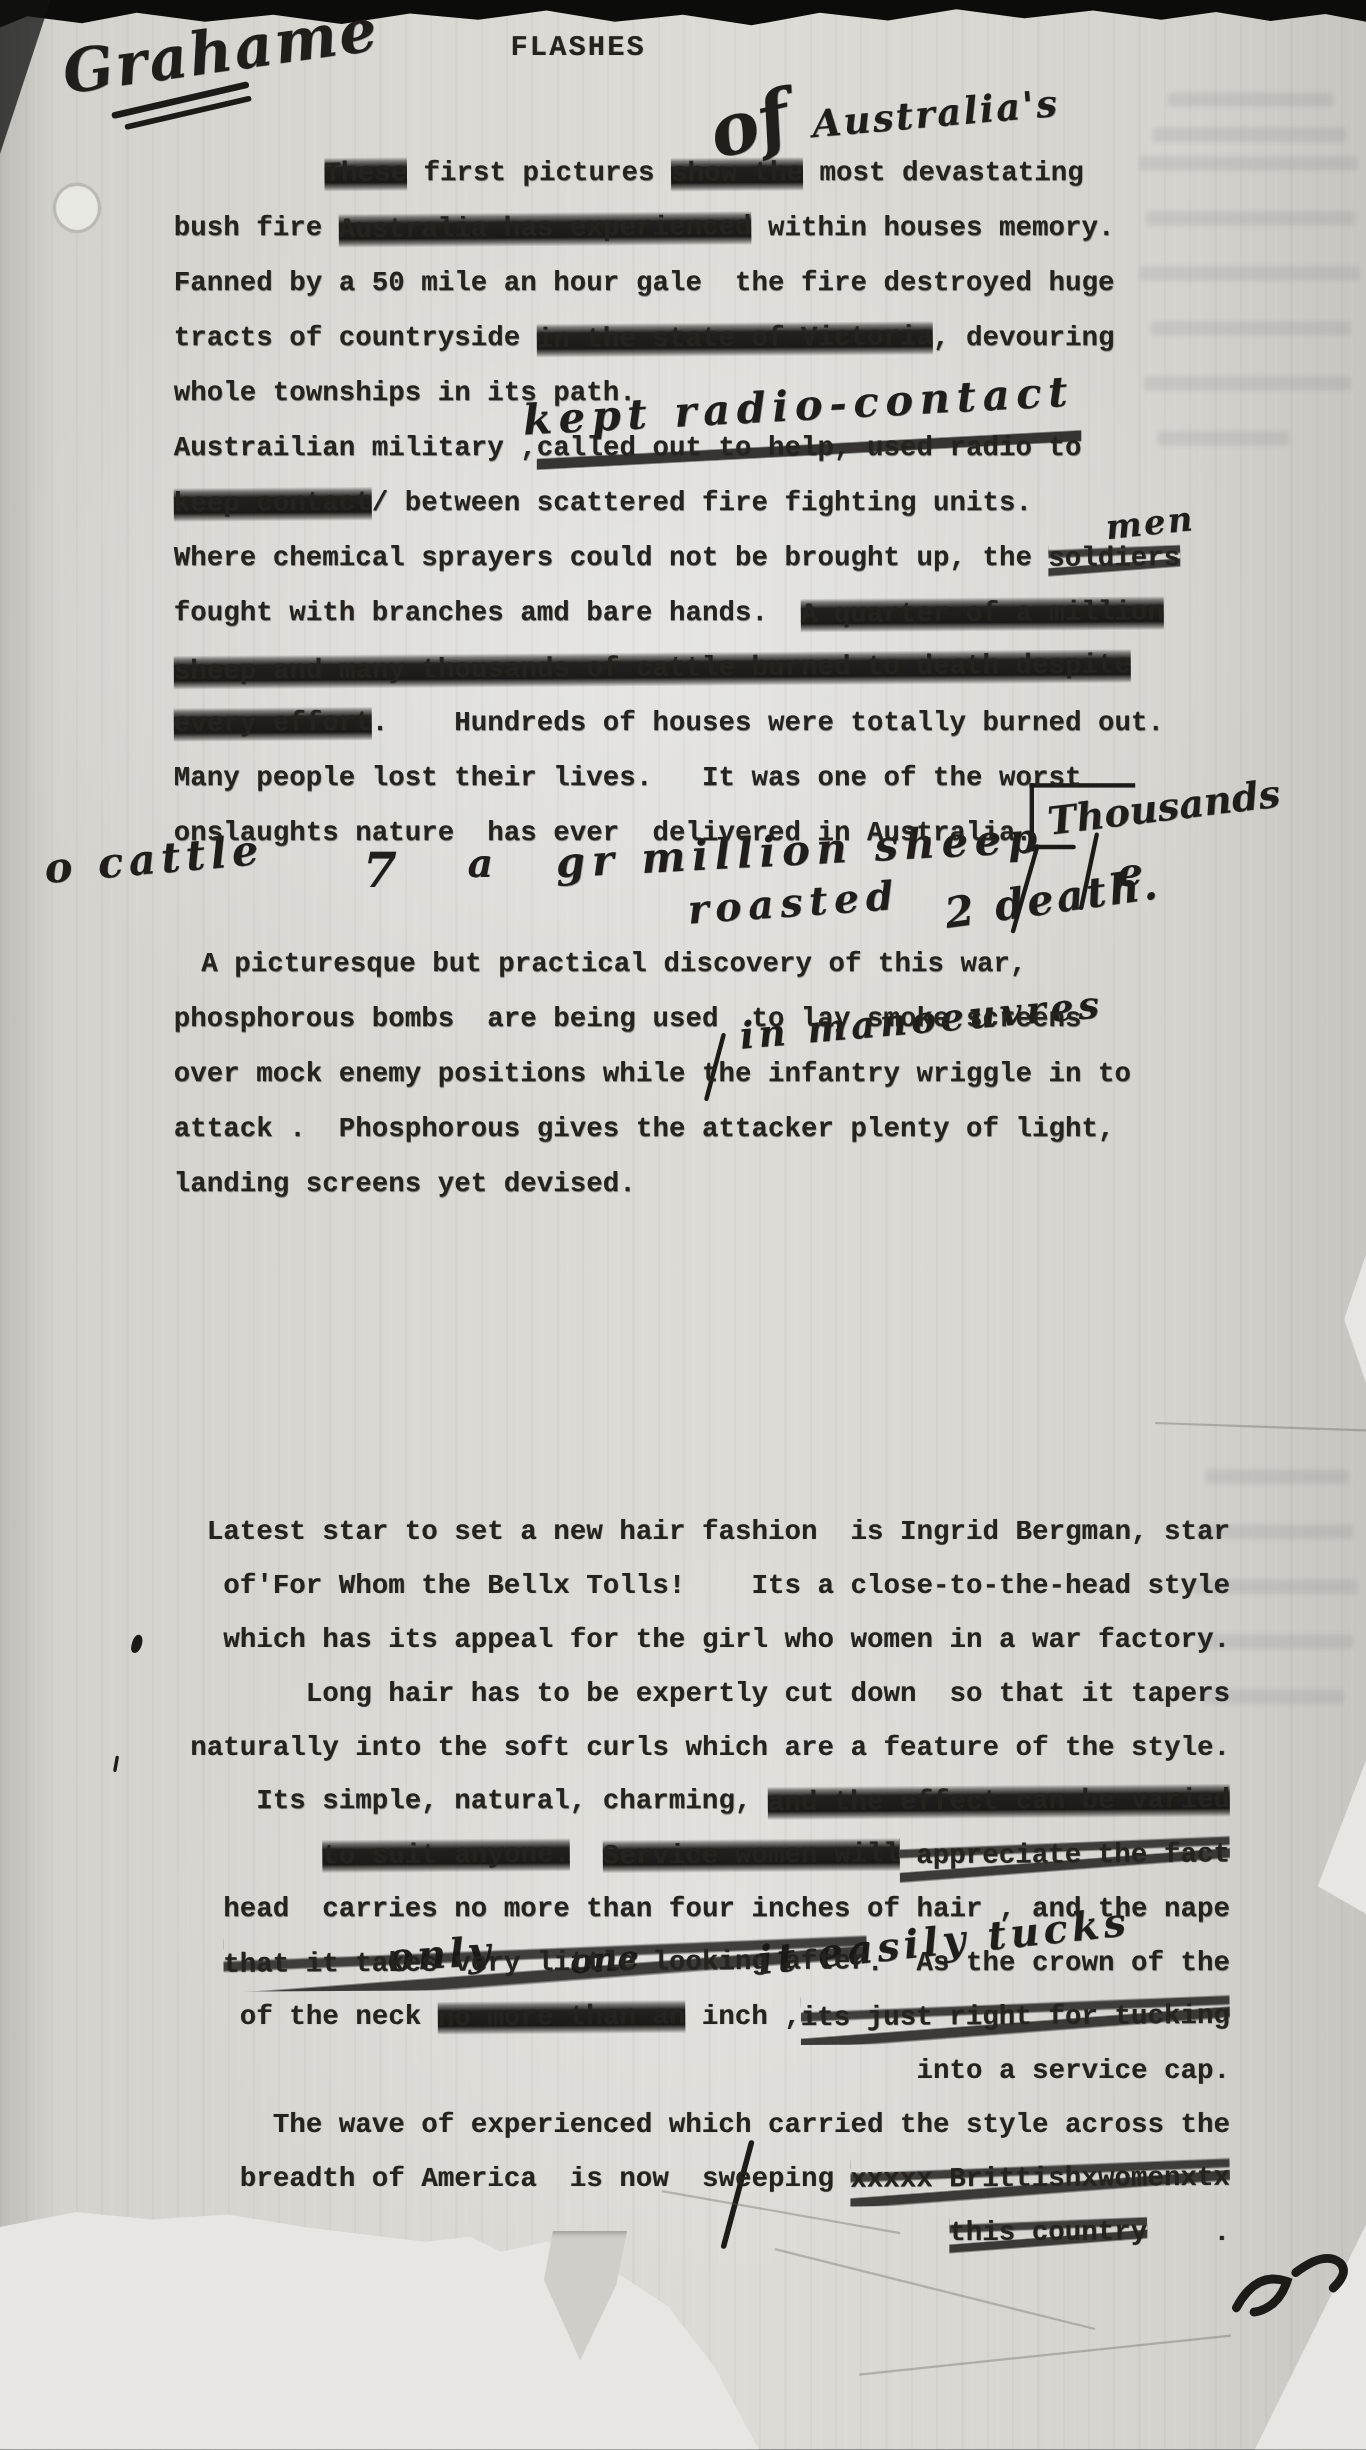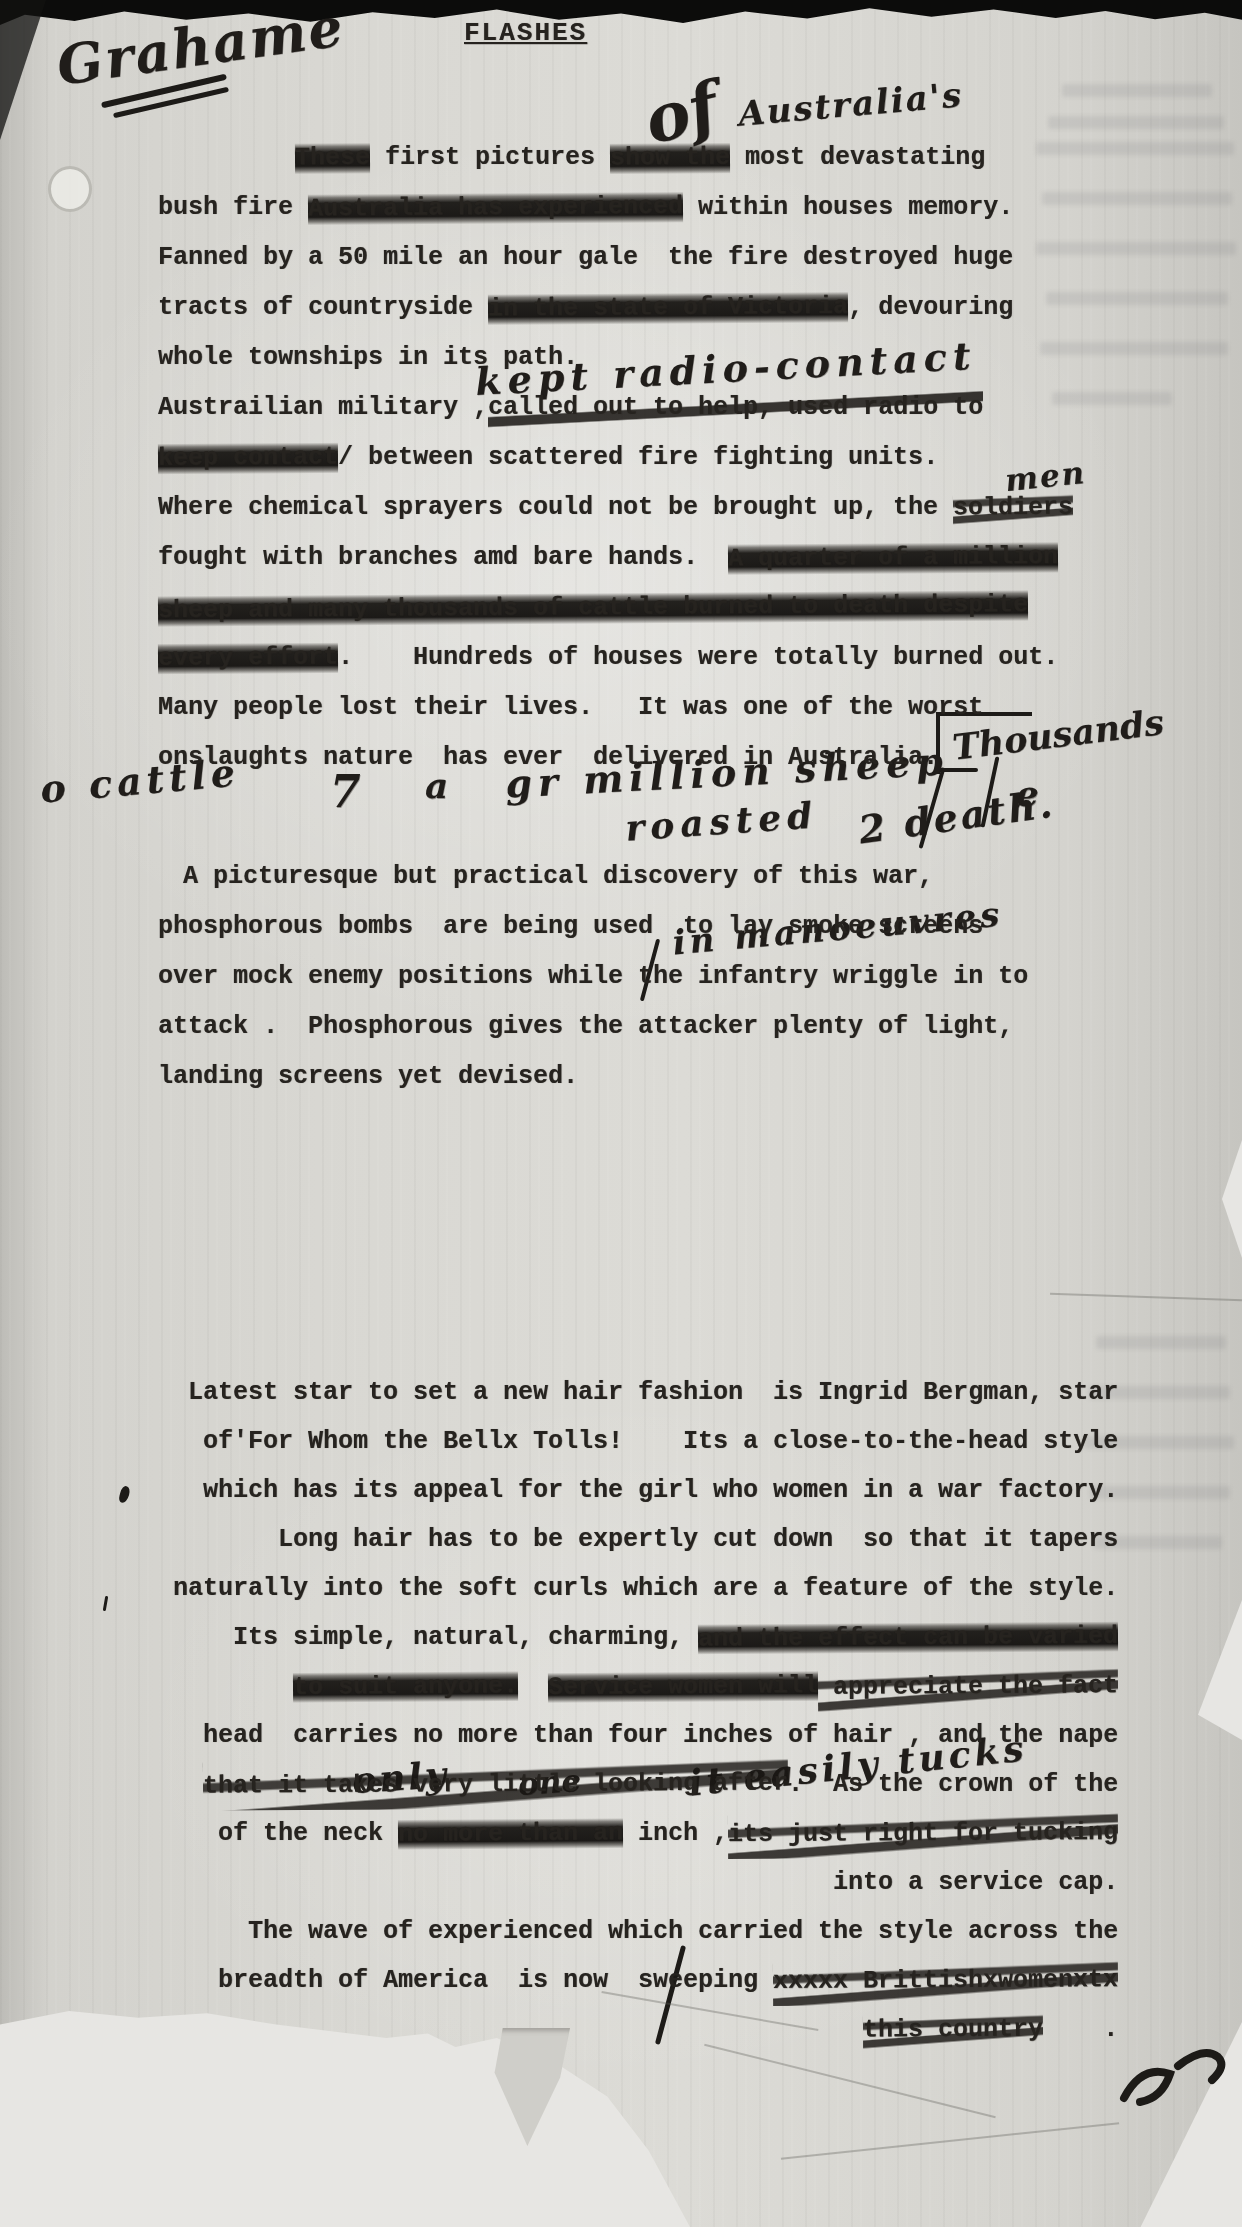--- a/index.html
+++ b/index.html
@@ -46,21 +46,21 @@
 </style>
 </head>
 <body>
 
 <div class="stage">
   <div class="paper"></div>
   <div class="streaks"></div>
   <div class="top-tear"></div>
   <div class="corner-dark"></div>
 
-  <div class="typed" style="left:464px;top:18px;font-size:26px;letter-spacing:2px;text-decoration:underline;">FLASHES</div>
+  <div class="typed" style="left:464px;top:28px;font-size:26px;letter-spacing:2px;">FLASHES</div>
 
   <div class="ring" style="left:48px;top:166px;width:38px;height:40px;"></div>
 
   <div class="hand" style="left:56px;top:14px;font-size:54px;transform:rotate(-8deg);letter-spacing:2px;">Grahame</div>
   <div class="stroke" style="left:100px;top:88px;width:128px;height:6px;transform:rotate(-13deg);"></div>
   <div class="stroke" style="left:112px;top:100px;width:118px;height:5px;transform:rotate(-13deg);"></div>
 
   <div class="hand" style="left:645px;top:74px;font-size:66px;transform:rotate(-14deg);">of</div>
   <div class="hand" style="left:738px;top:84px;font-size:34px;transform:rotate(-5deg);letter-spacing:2px;">Australia's</div>
 

